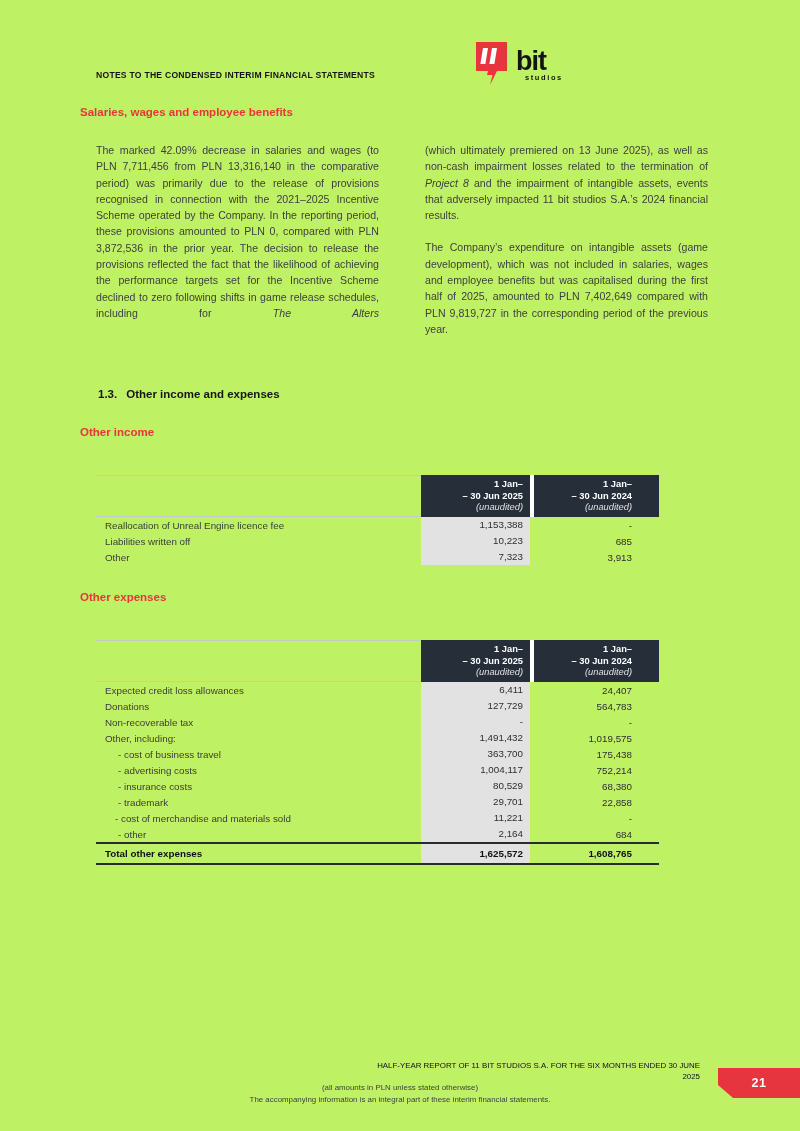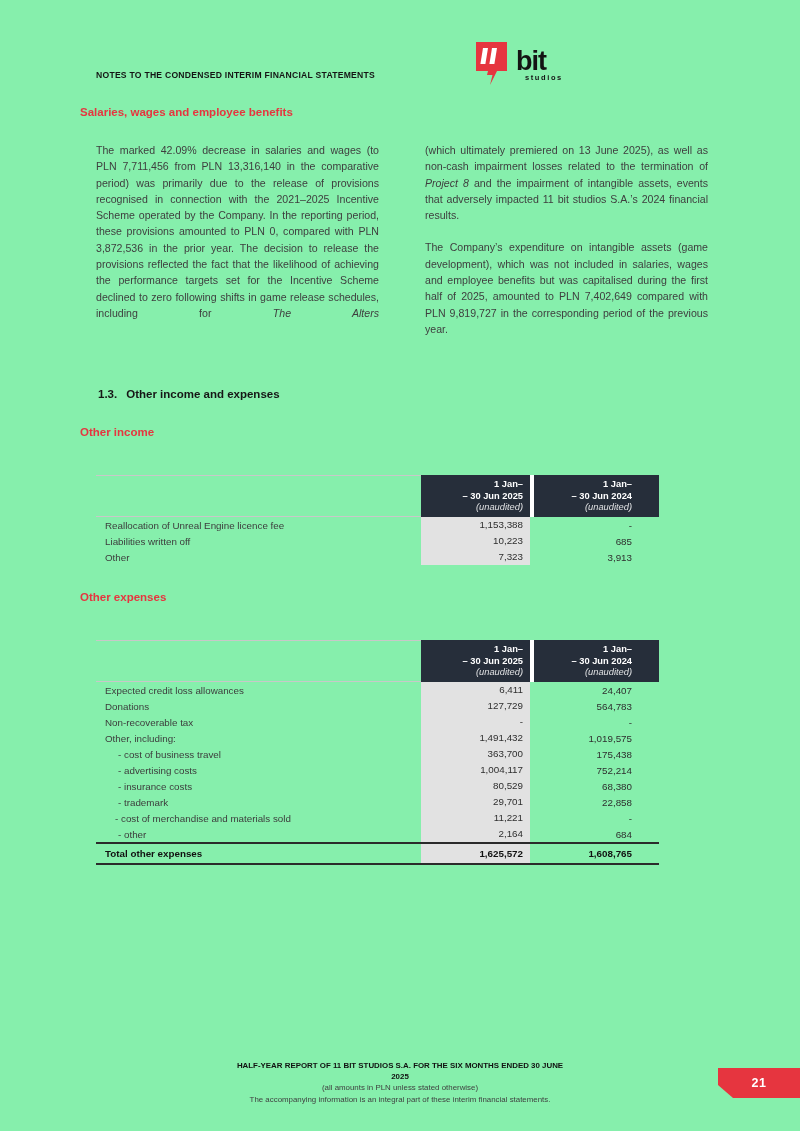--- a/index.html
+++ b/index.html
@@ -1,17 +1,17 @@
 <!DOCTYPE html>
 <html><head>
 <meta charset="utf-8">
 <style>
   html,body { margin:0; padding:0; background:#ffffff; }
   .page {
-    position:relative; width:800px; height:1131px; background:#86efac;
+    position:relative; width:800px; height:1131px; background:#bef264;
     font-family:"Liberation Sans", sans-serif; color:#3e3e3e; overflow:hidden;
   }
   
   .header-label {
     position:absolute; left:96px; top:70px;
     font-size:8.6px; font-weight:bold; letter-spacing:0.25px; color:#141414;
   }
   .logo { position:absolute; left:476px; top:42px; display:flex; align-items:flex-start; }
   .logo svg { display:block; }
   .logo-words { margin-left:4px; margin-top:8px; }
@@ -46,21 +46,21 @@
   .t-row .v24 { width:98px; padding-right:27px; text-align:right; color:#2e2e2e; }
   .t-total { display:flex; height:19px; align-items:center; font-weight:bold; color:#111111;
              border-top:2px solid #2b2b2b; border-bottom:2px solid #2b2b2b; }
   .t-total .lbl { width:316px; padding-left:9px; }
   .t-total .v25 { width:102px; padding-right:7px; background:#e2e2e2; text-align:right; height:19px; line-height:19px; }
   .t-total .vgap { width:4px; }
   .t-total .v24 { width:98px; padding-right:27px; text-align:right; }
   
   .footer-text { position:absolute; left:100px; top:1060px; width:600px; text-align:center;
                  font-size:7.9px; line-height:11.2px; color:#3f3f3f; }
-  .footer-title { font-weight:bold; color:#111111; }
+  .footer-title { font-weight:normal; color:#111111;text-align:right; }
   .page-num {
     position:absolute; right:0; top:1068px; width:82px; height:30px; background:#e6353f;
     clip-path:polygon(0 0, 100% 0, 100% 100%, 15px 100%, 0 calc(100% - 13px));
     display:flex; align-items:center; justify-content:center;
     color:#ffffff; font-weight:bold; font-size:12.5px; letter-spacing:0.5px;
   }
 </style>
 </head>
 <body>
 

